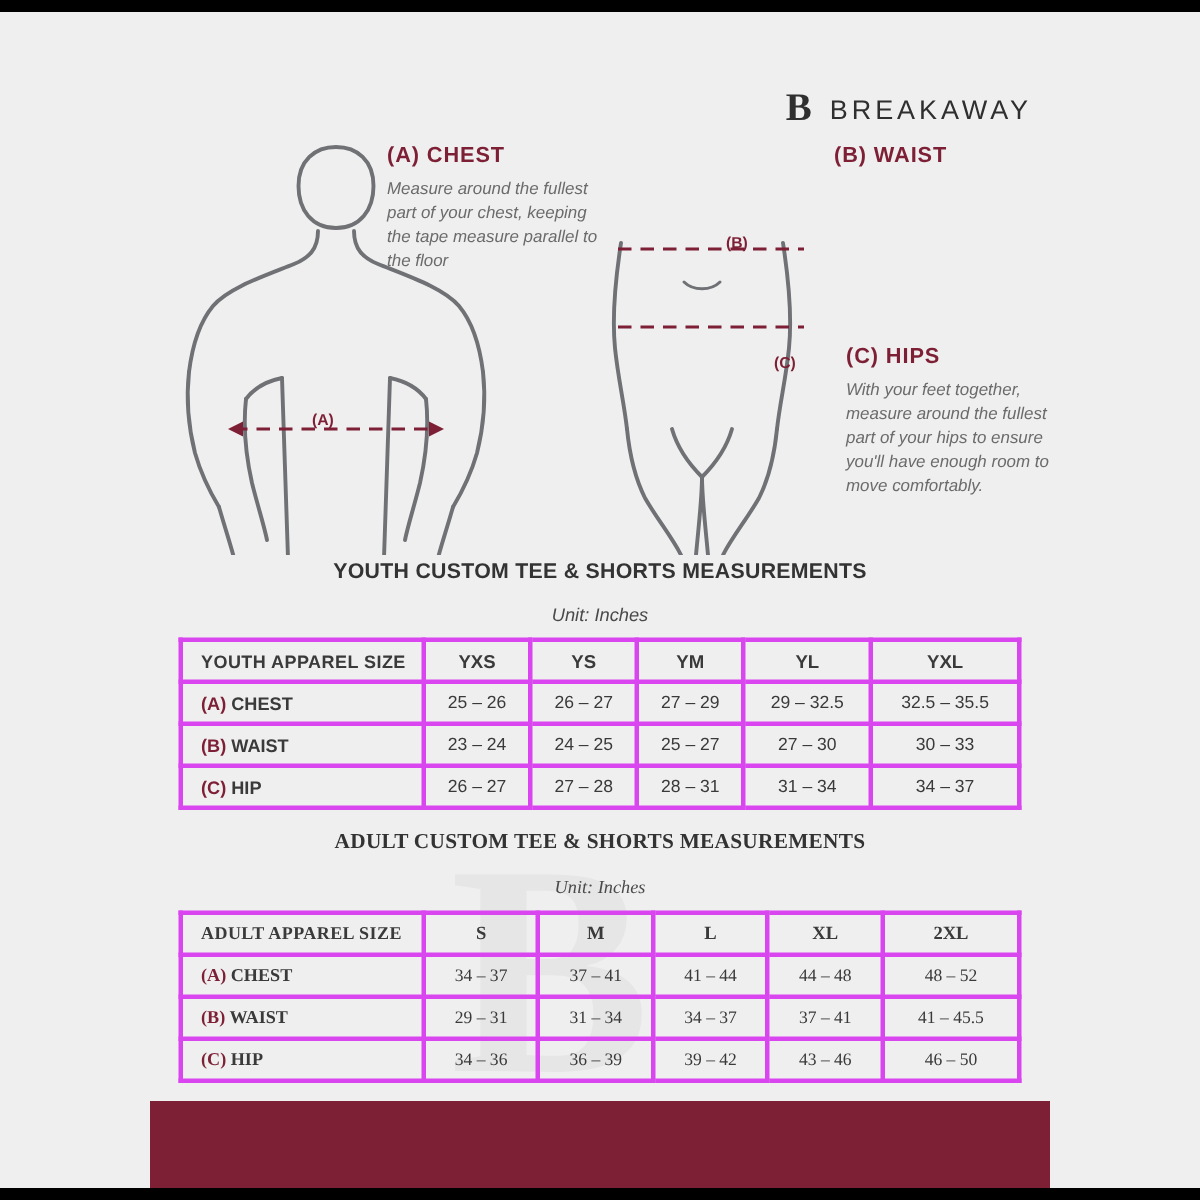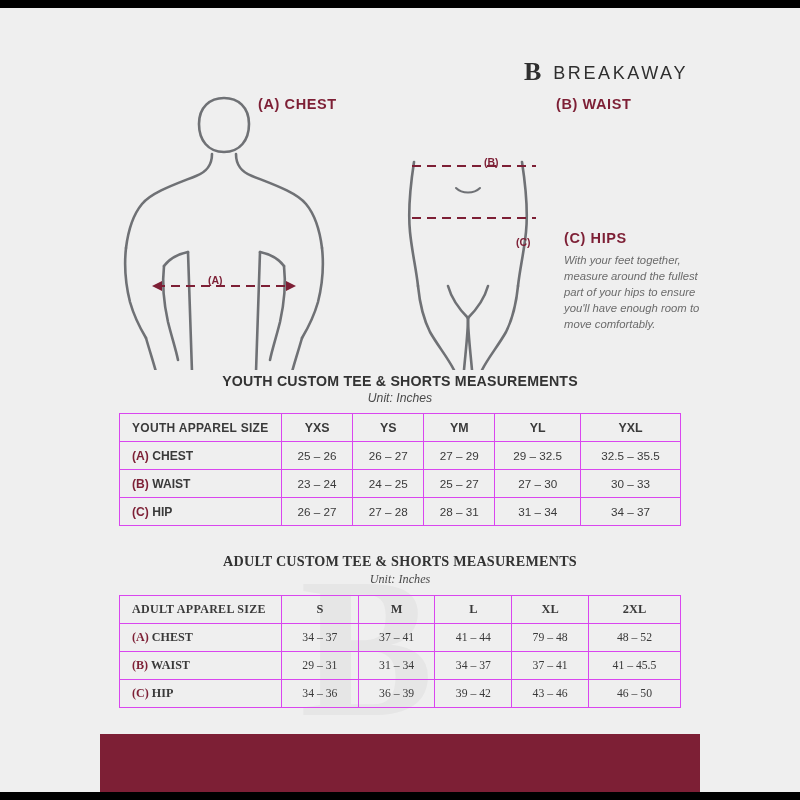--- a/index.html
+++ b/index.html
@@ -112,31 +112,31 @@
     font-size: 14.2px;
     font-weight: bold;
     letter-spacing: 0.2px;
     color: #333;
   }
   .tbl-unit {
     text-align: center;
     font-size: 12.2px;
     font-style: italic;
     color: #4a4a4a;
-    margin-top: 2px;
+    margin-top: 14px;
     margin-bottom: 8px;
   }
   table {
     border-collapse: collapse;
     width: 562px;
     margin: 0 auto;
     background: transparent;
   }
   table th, table td {
-    border: 1px solid #d946ef;
+    border: 3px solid #d946ef;
     height: 28px;
     font-size: 11.6px;
     color: #3a3a3a;
     text-align: center;
     padding: 0 4px;
     white-space: nowrap;
   }
   table th {
     font-weight: bold;
     font-size: 12.4px;
@@ -215,20 +215,21 @@
           <polygon points="296,206 286,201 286,211"></polygon>
         </g>
       </svg>
 
       <div class="dim-label" style="left:208px; top:194px;">(A)</div>
       <div class="dim-label" style="left:484px; top:76px;">(B)</div>
       <div class="dim-label" style="left:516px; top:156px;">(C)</div>
 
       <div class="callout" id="callout-chest">
         <div class="callout-title">(A) CHEST</div>
+        <div class="callout-body">Measure around the fullest part of your chest, keeping the tape measure parallel to the floor</div>
       </div>
       <div class="callout" id="callout-waist">
         <div class="callout-title">(B) WAIST</div>
       </div>
       <div class="callout" id="callout-hips">
         <div class="callout-title">(C) HIPS</div>
         <div class="callout-body">With your feet together, measure around the fullest part of your hips to ensure you'll have enough room to move comfortably.</div>
       </div>
     </div>
 
@@ -288,21 +289,21 @@
             <th>XL</th>
             <th>2XL</th>
           </tr>
         </thead>
         <tbody>
           <tr>
             <td class="rowhead"><span class="tag">(A)</span> <span>CHEST</span></td>
             <td class="val">34 – 37</td>
             <td class="val">37 – 41</td>
             <td class="val">41 – 44</td>
-            <td class="val">79 – 48</td>
+            <td class="val">44 – 48</td>
             <td class="val">48 – 52</td>
           </tr>
           <tr>
             <td class="rowhead"><span class="tag">(B)</span> <span>WAIST</span></td>
             <td class="val">29 – 31</td>
             <td class="val">31 – 34</td>
             <td class="val">34 – 37</td>
             <td class="val">37 – 41</td>
             <td class="val">41 – 45.5</td>
           </tr>

